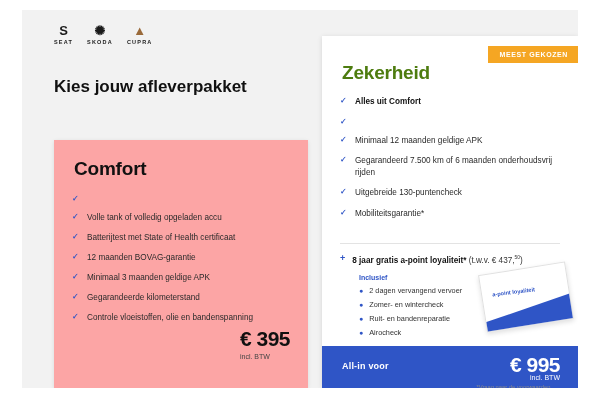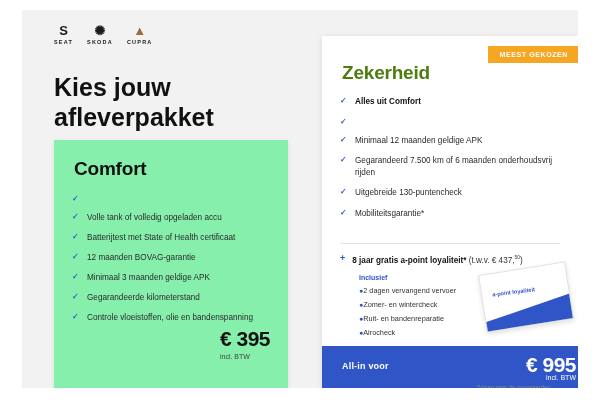--- a/index.html
+++ b/index.html
@@ -37,27 +37,27 @@
     display:flex;align-items:center;gap:14px;
   }
   .brand{display:flex;flex-direction:column;align-items:center;gap:2px;}
   .brand-mark{font-size:13px;line-height:13px;color:#1a1a1a;font-weight:bold;}
   .brand-mark.cupra{color:#9a6a3a;}
   .brand-name{font-size:5.5px;letter-spacing:1.2px;color:#1a1a1a;font-weight:bold;}
 
   
   .headline{
     position:absolute;left:32px;top:62px;width:250px;
-    font-size:25px;line-height:30px;font-weight:bold;color:#111;
+    font-size:17px;line-height:30px;font-weight:bold;color:#111;
   }
 
   
   .card-comfort{
-    position:absolute;left:32px;top:130px;width:234px;height:248px;
-    background:#86efac;
+    position:absolute;left:32px;top:130px;width:254px;height:248px;
+    background:#fca5a5;
     box-shadow:0 1px 4px rgba(0,0,0,.10);
   }
   .card-comfort h2{
     margin:0;padding:18px 0 0 20px;
     font-size:19px;font-weight:bold;color:#111;letter-spacing:-.2px;
   }
   .list{
     margin:0;padding:14px 18px 0 18px;list-style:none;
   }
   .list li{
@@ -112,21 +112,21 @@
   .plus{color:#2f55c6;font-size:9px;line-height:10px;font-weight:bold;margin-top:1px;}
   .loyal-text{font-size:8.2px;line-height:11px;color:#111;font-weight:bold;}
   .loyal-text .vtw{font-weight:normal;color:#333;}
 
   .inclusief{
     position:absolute;left:37px;top:238px;width:150px;
   }
   .inclusief .ttl{font-size:7px;color:#2f55c6;font-weight:bold;margin-bottom:5px;}
   .inclusief ul{margin:0;padding:0;list-style:none;}
   .inclusief li{
-    display:flex;gap:0;align-items:flex-start;
+    display:flex;gap:6px;align-items:flex-start;
     font-size:7.3px;line-height:10px;color:#333;margin-bottom:4px;
   }
   .dot{color:#2f55c6;font-size:7px;line-height:9px;}
 
   
   .loyalcard{
     position:absolute;right:8px;bottom:62px;
     width:86px;height:56px;background:#ffffff;
     border:1px solid #e0e0e0;
     transform:rotate(-9deg);
@@ -139,21 +139,20 @@
   }
   .loyalcard .lbl{
     position:absolute;left:10px;top:18px;
     font-size:5.6px;font-weight:bold;color:#2f55c6;line-height:7px;
     transform:rotate(2deg);
   }
 
   .footer-blue{
     position:absolute;left:0;bottom:0;width:256px;height:42px;background:#2f55c6;
     color:#ffffff;
-    padding-left:16px;
   }
   .footer-blue .lbl{
     position:absolute;left:20px;top:15px;font-size:9px;font-weight:bold;letter-spacing:.2px;
   }
   .footer-blue .amt{
     position:absolute;right:18px;top:7px;font-size:21px;font-weight:bold;letter-spacing:-.5px;
   }
   .footer-blue .sub{
     position:absolute;right:18px;top:28px;font-size:7px;
   }

